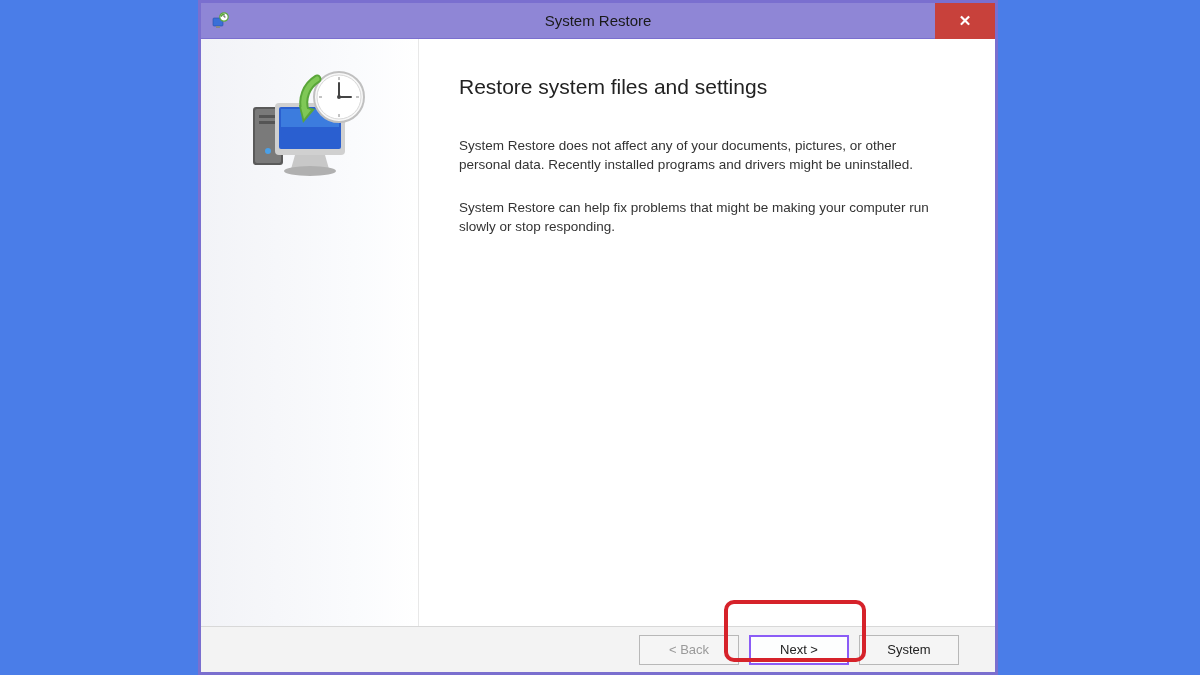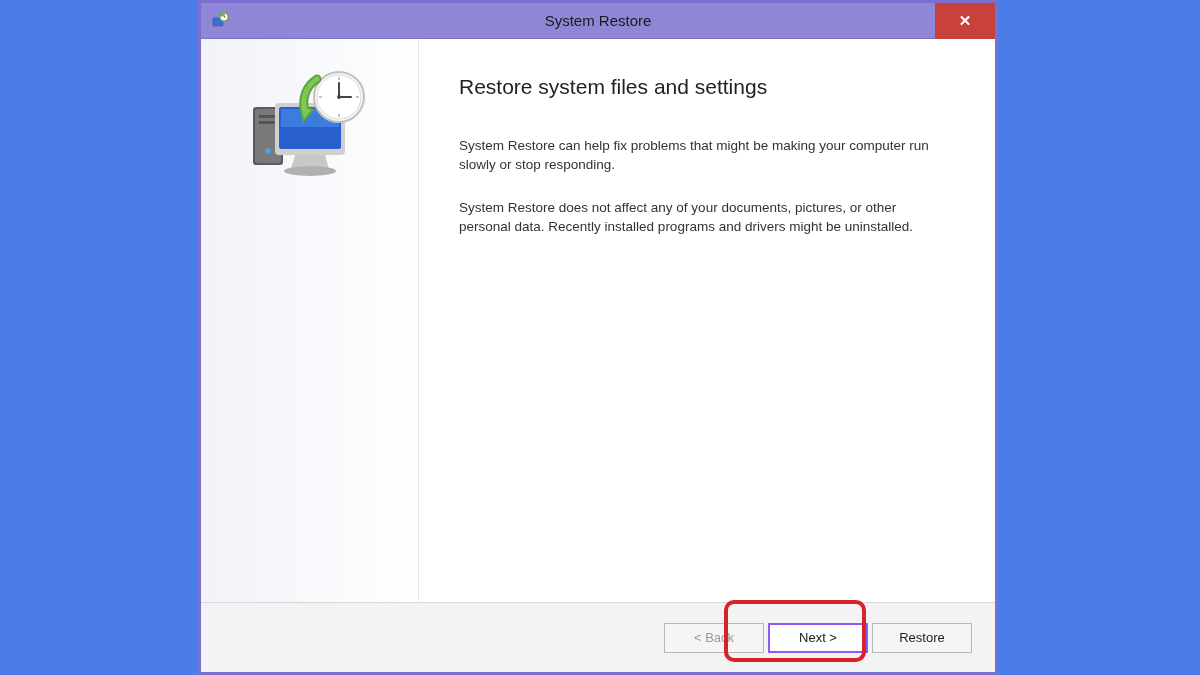--- a/index.html
+++ b/index.html
@@ -96,28 +96,28 @@
       margin-bottom: 38px;
     }
     .body-text {
       font-size: 13.5px;
       color: #333;
       line-height: 1.4;
       margin-bottom: 24px;
       max-width: 480px;
     }
     .button-bar {
-      height: 70px;
+      height: 46px;
       border-top: 1px solid #d8d8d8;
       background: #f3f3f3;
       display: flex;
       align-items: center;
       justify-content: flex-end;
-      padding-right: 23px;
-      gap: 4px;
+      padding-right: 36px;
+      gap: 10px;
     }
     .btn {
       min-width: 100px;
       height: 30px;
       background: #f5f5f5;
       border: 1px solid #b8b8b8;
       font-size: 13px;
       color: #222;
       cursor: pointer;
       display: flex;
@@ -193,26 +193,26 @@
           <path d="M 72 10 A 28 28 0 0 0 60 42" fill="none" stroke="#5aa63a" stroke-width="9" stroke-linecap="round"></path>
           <polygon points="54,36 70,40 58,54" fill="#5aa63a"></polygon>
           <path d="M 72 10 A 28 28 0 0 0 60 42" fill="none" stroke="#7fc856" stroke-width="5" stroke-linecap="round"></path>
           <polygon points="56,38 66,41 59,50" fill="#7fc856"></polygon>
         </svg>
       </div>
     </div>
 
     <div class="main-panel">
       <h1 class="heading">Restore system files and settings</h1>
+      <p class="body-text">System Restore does not affect any of your documents, pictures, or other personal data. Recently installed programs and drivers might be uninstalled.</p>
       <p class="body-text">System Restore can help fix problems that might be making your computer run slowly or stop responding.</p>
-      <p class="body-text">System Restore does not affect any of your documents, pictures, or other personal data. Recently installed programs and drivers might be uninstalled.</p>
     </div>
   </div>
 
   <div class="button-bar">
     <button class="btn disabled">&lt; Back</button>
     <button class="btn primary">Next &gt;</button>
-    <button class="btn">Restore</button>
+    <button class="btn">System</button>
   </div>
 
 </div>
 
 <div class="highlight-box" style="left:724px; top:600px; width:142px; height:62px;"></div>
 
 </body></html>

